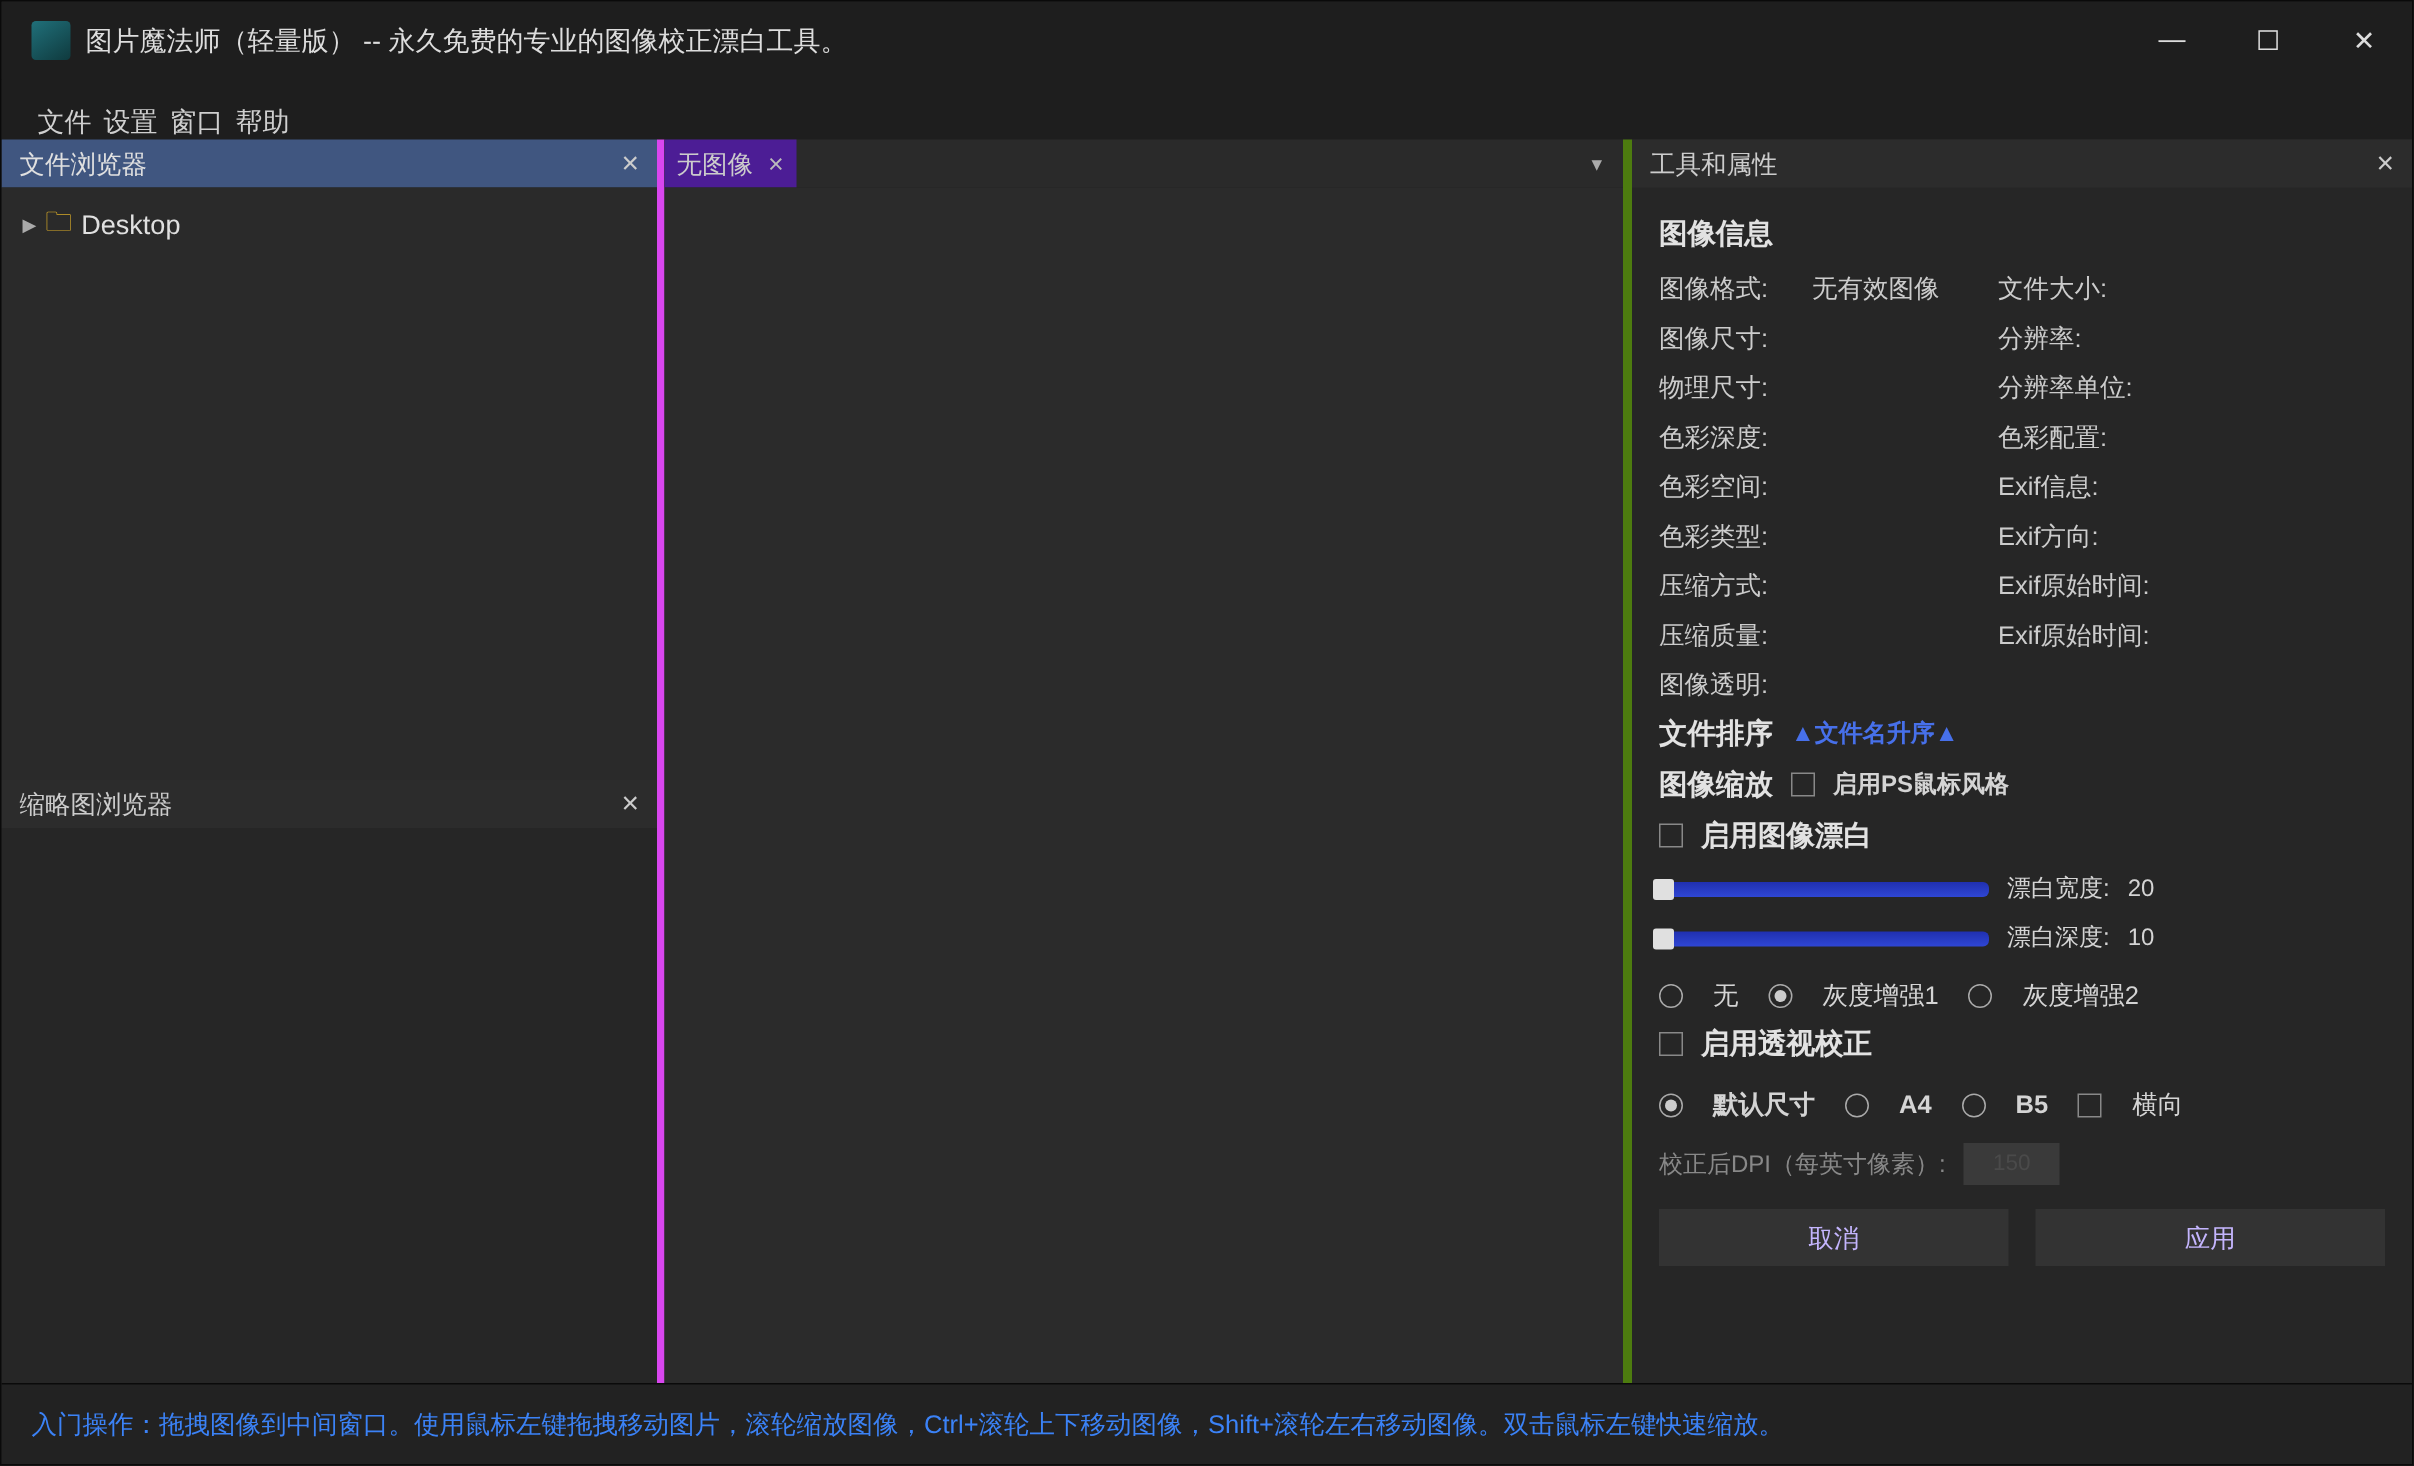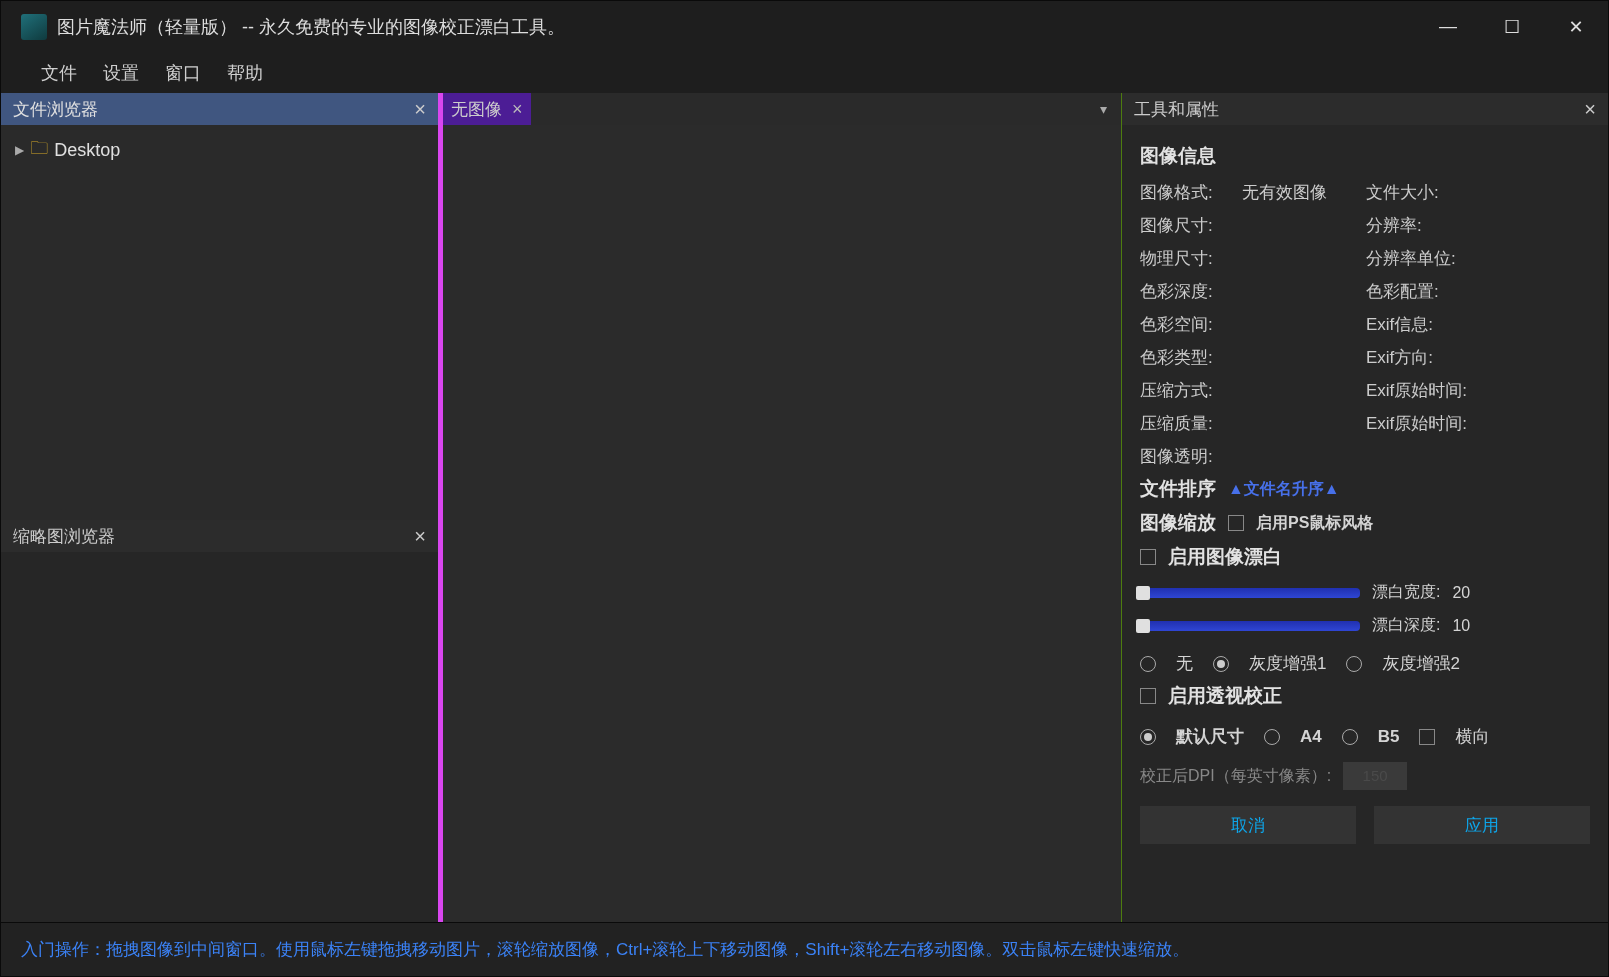--- a/index.html
+++ b/index.html
@@ -26,23 +26,23 @@
   margin-right: 10px;
   background: linear-gradient(145deg,#20707a,#0f3a3e);
   border-radius: 3px;
 }
 .titlebar .title { color: #dddddd; font-size: 18px; }
 .titlebar .controls { margin-left: auto; display: flex; gap: 40px; }
 .winctl { width: 24px; text-align: center; font-size: 18px; color: #dddddd; cursor: pointer; }
 .menubar {
   height: 40px;
   display: flex;
-  align-items: center;
-  gap: 26px;
-  padding: 0 40px;
+  align-items: flex-end;
+  gap: 8px;
+  padding: 0 24px;
   background: #1e1e1e;
   color: #cfcfcf;
   font-size: 18px;
 }
 .menubar span { cursor: pointer; }
 .content {
   flex: 1;
   display: flex;
   min-height: 0;
 }
@@ -90,25 +90,25 @@
   align-items: center;
   padding: 0 8px;
   color: #cccccc;
   font-size: 17px;
   gap: 10px;
 }
 .tab .close { font-size: 18px; color: #bbb; cursor: pointer; }
 .tab-bar .dropdown { margin-left: auto; padding: 0 14px; color: #aaa; font-size: 14px; cursor: pointer; }
 .canvas-area { flex: 1; background: #2b2b2b; }
 .right {
-  width: 487px;
+  width: 526px;
   display: flex;
   flex-direction: column;
   background: #262626;
-  border-left: 1px solid #4d7c0f;
+  border-left: 6px solid #4d7c0f;
 }
 .right-body {
   flex: 1;
   padding: 18px 18px 10px 18px;
   overflow: hidden;
   color: #d4d4d4;
 }
 .sec-title { font-weight: bold; font-size: 19px; color: #e2e2e2; margin-bottom: 12px; }
 .info-grid {
   display: grid;
@@ -154,21 +154,21 @@
 }
 .slider-blue .thumb { position: absolute; width: 14px; height: 14px; background: #e0e0e0; border-radius: 2px; top: -2px; }
 .opt-row { display: flex; align-items: center; gap: 20px; margin-top: 16px; font-size: 17px; }
 .btn {
   flex: 1;
   height: 38px;
   background: #333;
   display: flex;
   align-items: center;
   justify-content: center;
-  color: #0ea5e9;
+  color: #c4b5fd;
   font-size: 17px;
   cursor: pointer;
 }
 .dpi-input {
   width: 64px;
   height: 28px;
   background: #3a3a3a;
   color: #4a4a4a;
   text-align: center;
   line-height: 28px;

